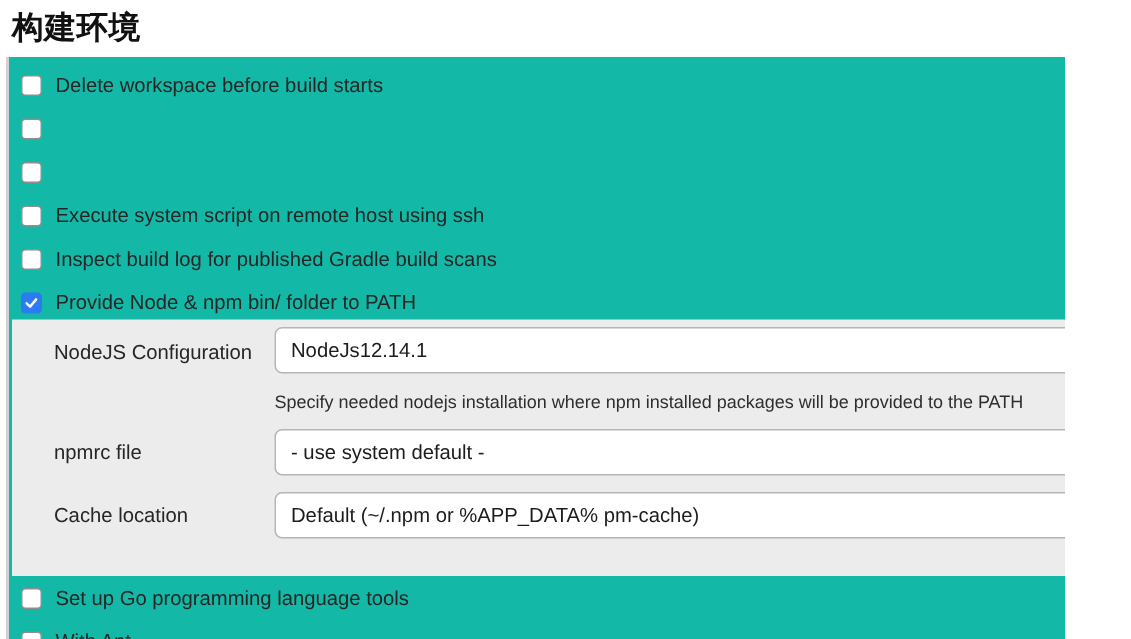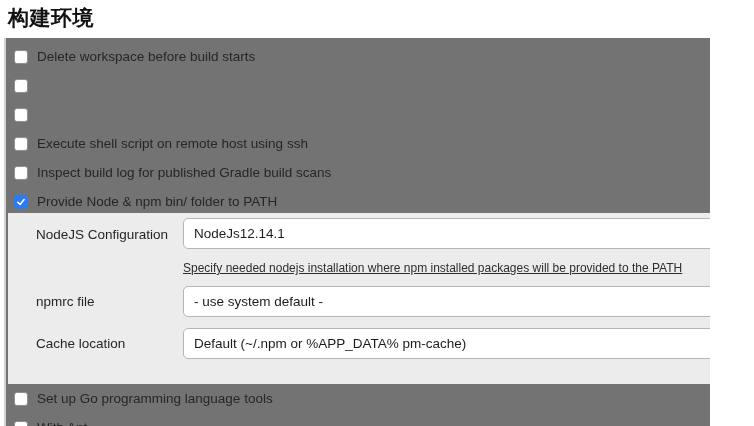--- a/index.html
+++ b/index.html
@@ -21,21 +21,21 @@
     font-weight: 700;
     color: #111111;
     letter-spacing: 0.5px;
   }
   .section {
     position: absolute;
     left: 4px;
     top: 38px;
     width: 750px;
     height: 388px;
-    background: #737373;
+    background: #14b8a6;
     border-left: 2px solid #d2d2d2;
   }
   .cb-row {
     position: absolute;
     left: 8px;
     display: flex;
     align-items: center;
     height: 16px;
   }
   .cb {
@@ -91,21 +91,20 @@
     padding-left: 10px;
     white-space: nowrap;
     cursor: pointer;
   }
   .help-text {
     position: absolute;
     left: 175px;
     font-size: 12px;
     color: #2e2e2e;
     white-space: nowrap;
-    text-decoration: underline;
   }
 </style>
 </head>
 <body>
 
 <div id="screen">
 
   <h1 class="page-title">构建环境</h1>
 
   <div class="section">
@@ -118,21 +117,21 @@
     <div class="cb-row" style="top:40px">
       <span class="cb"></span>
     </div>
 
     <div class="cb-row" style="top:69px">
       <span class="cb"></span>
     </div>
 
     <div class="cb-row" style="top:98px">
       <span class="cb"></span>
-      <label>Execute shell script on remote host using ssh</label>
+      <label>Execute system script on remote host using ssh</label>
     </div>
 
     <div class="cb-row" style="top:156px">
       <span class="cb checked">
           <svg viewBox="0 0 14 14">
             <path d="M3.2 7.3 5.9 9.9 10.6 4.2" stroke="#ffffff" stroke-width="1.9" fill="none" stroke-linecap="round" stroke-linejoin="round"></path>
           </svg>
         </span>
       <label>Provide Node &amp; npm bin/ folder to PATH</label>
     </div>

